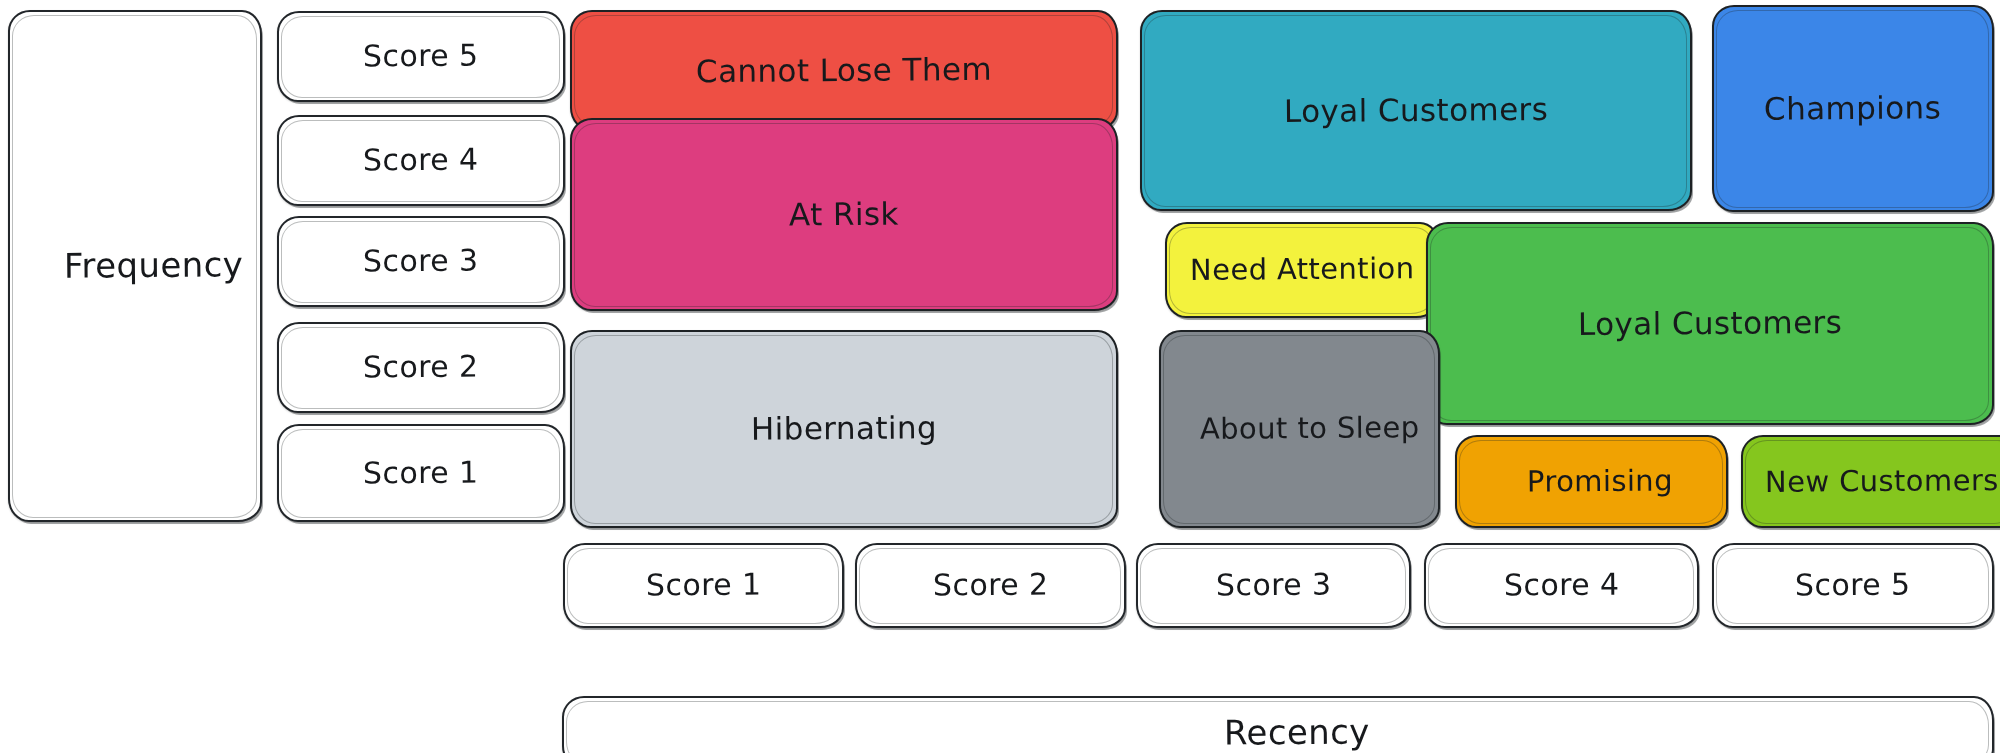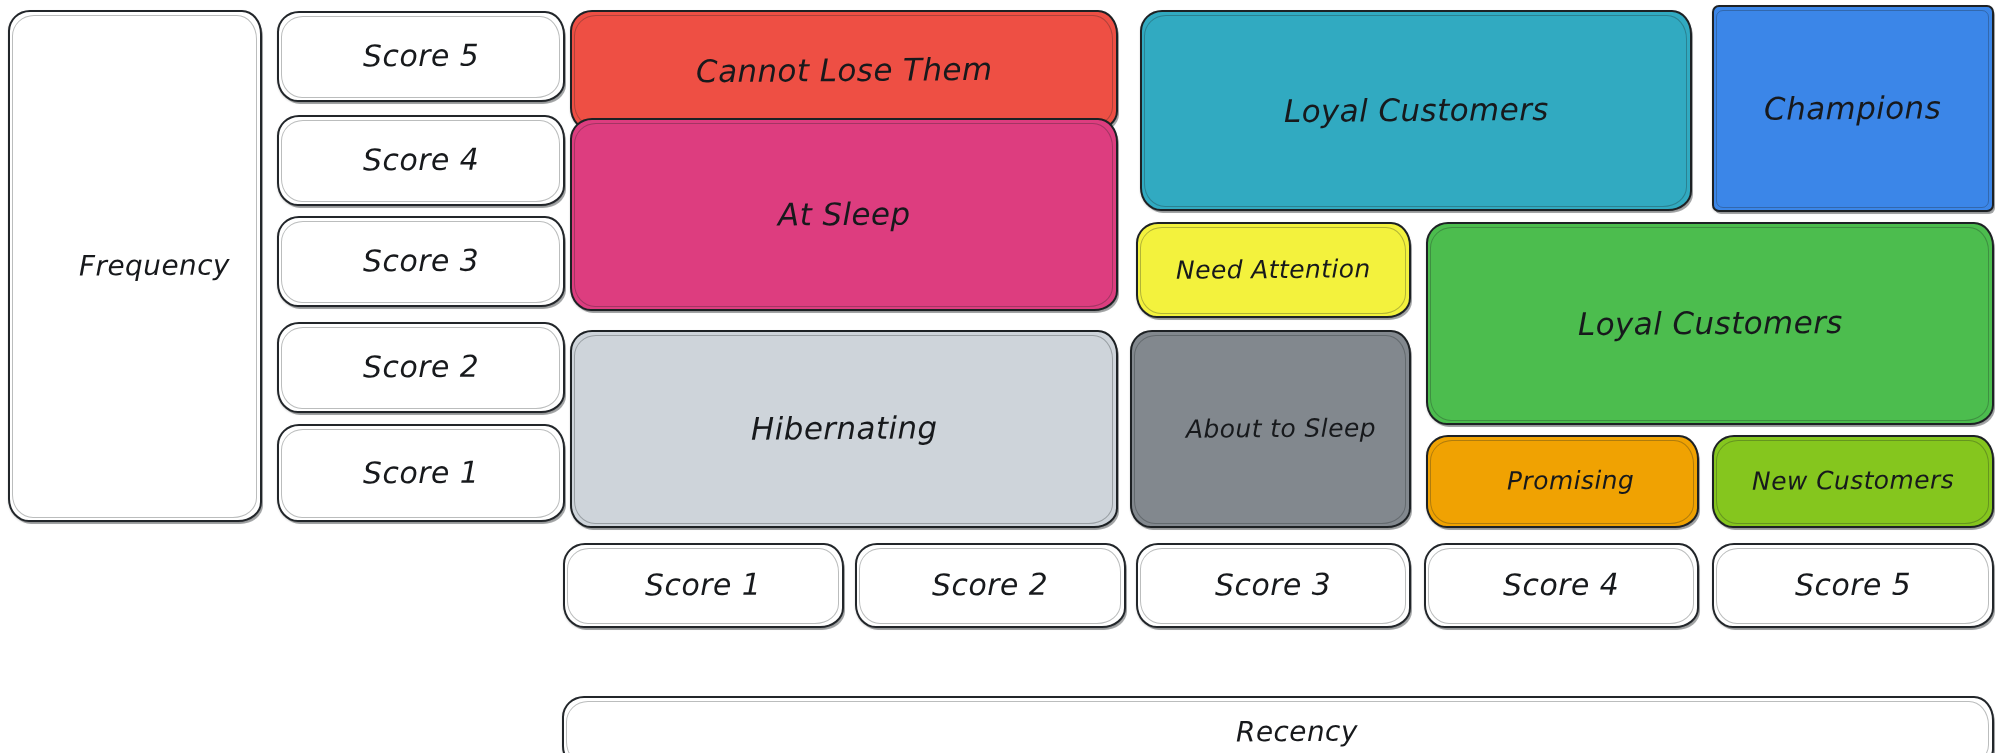--- a/index.html
+++ b/index.html
@@ -28,44 +28,43 @@
     border: 2px solid #1f2326;
     background: #ffffff;
     color: #17191c;
     font-family: "DejaVu Sans", sans-serif;
     letter-spacing: 0.4px;
     line-height: 1.15;
     
     border-radius: 22px 20px 24px 21px / 21px 24px 20px 23px;
     box-shadow: 2px 3px 0 -1px rgba(30,33,36,0.38),
                 0 1px 2px rgba(0,0,0,0.18);
-    font-style: italic;
   }
   .box .lbl {
     display: block;
     transform: rotate(-0.45deg);
     padding: 0 10px;
   }
   
   .plain {
     background: #ffffff;
     border-color: #22262a;
     font-size: 30px;
   }
   .axis-label {
-    font-size: 28px;
+    font-size: 34px;
     padding-left: 38px;
   }
   
   .seg {
     border-color: #1d2124;
     font-size: 31px;
     font-weight: 400;
   }
-  .seg.small { font-size: 25px; }
+  .seg.small { font-size: 29px; margin-left: 29px; }
 
   
   .box::after {
     content: "";
     position: absolute;
     left: 2px; right: 3px; top: 3px; bottom: 2px;
     border: 1px solid rgba(31,35,38,0.30);
     border-radius: inherit;
     pointer-events: none;
   }
@@ -93,28 +92,28 @@
   </div>
   <div class="box plain" style="left:277px; top:424px; width:288px; height:98px;">
     <span class="lbl">Score 1</span>
   </div>
 
   <div class="box seg" style="left:570px; top:10px; width:548px; height:121px; background:#ee4f44;">
     <span class="lbl">Cannot Lose Them</span>
   </div>
 
   <div class="box seg" style="left:570px; top:118px; width:548px; height:193px; background:#dd3d7f;">
-    <span class="lbl">At Sleep</span>
+    <span class="lbl">At Risk</span>
   </div>
 
   <div class="box seg" style="left:1140px; top:10px; width:552px; height:201px; background:#31aac1;">
     <span class="lbl">Loyal Customers</span>
   </div>
 
-  <div class="box seg" style="left:1712px; top:5px; width:282px; height:207px; background:#3b86e8;border-radius:7px;">
+  <div class="box seg" style="left:1712px; top:5px; width:282px; height:207px; background:#3b86e8;">
     <span class="lbl">Champions</span>
   </div>
 
   <div class="box seg small" style="left:1136px; top:222px; width:275px; height:96px; background:#f3f23d;">
     <span class="lbl">Need Attention</span>
   </div>
 
   <div class="box seg" style="left:1426px; top:222px; width:568px; height:203px; background:#4cbd4e;">
     <span class="lbl">Loyal Customers</span>
   </div>

